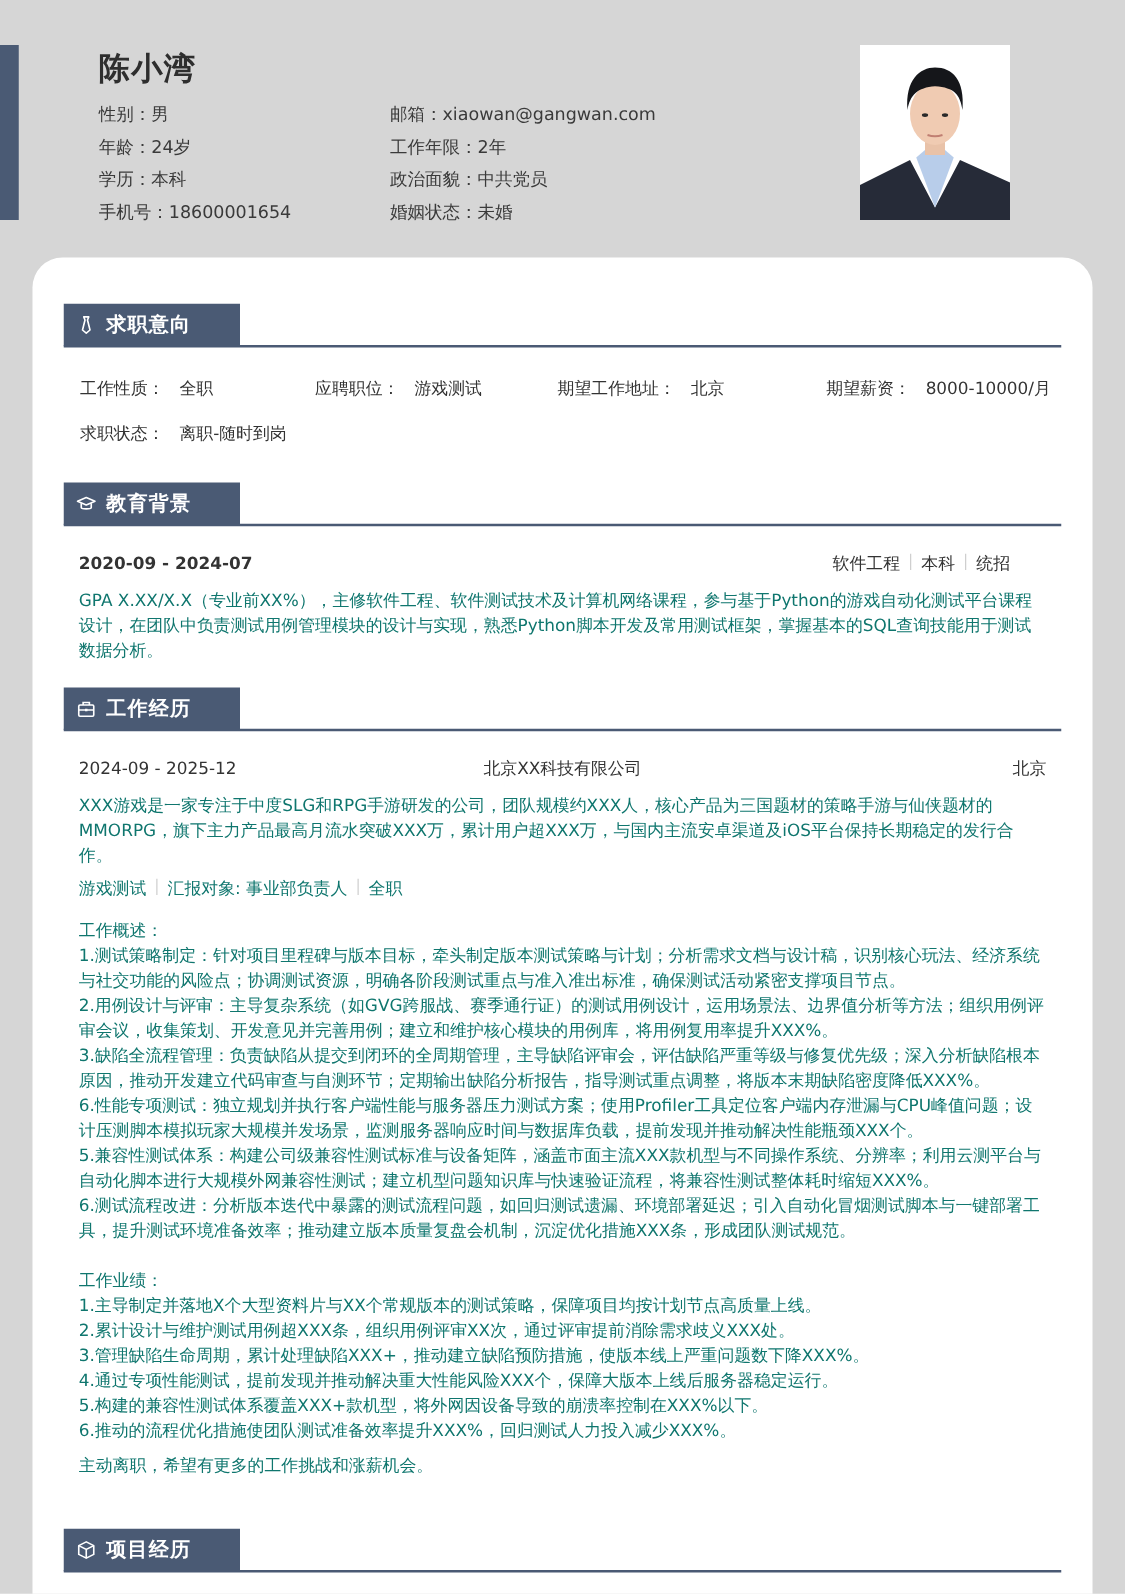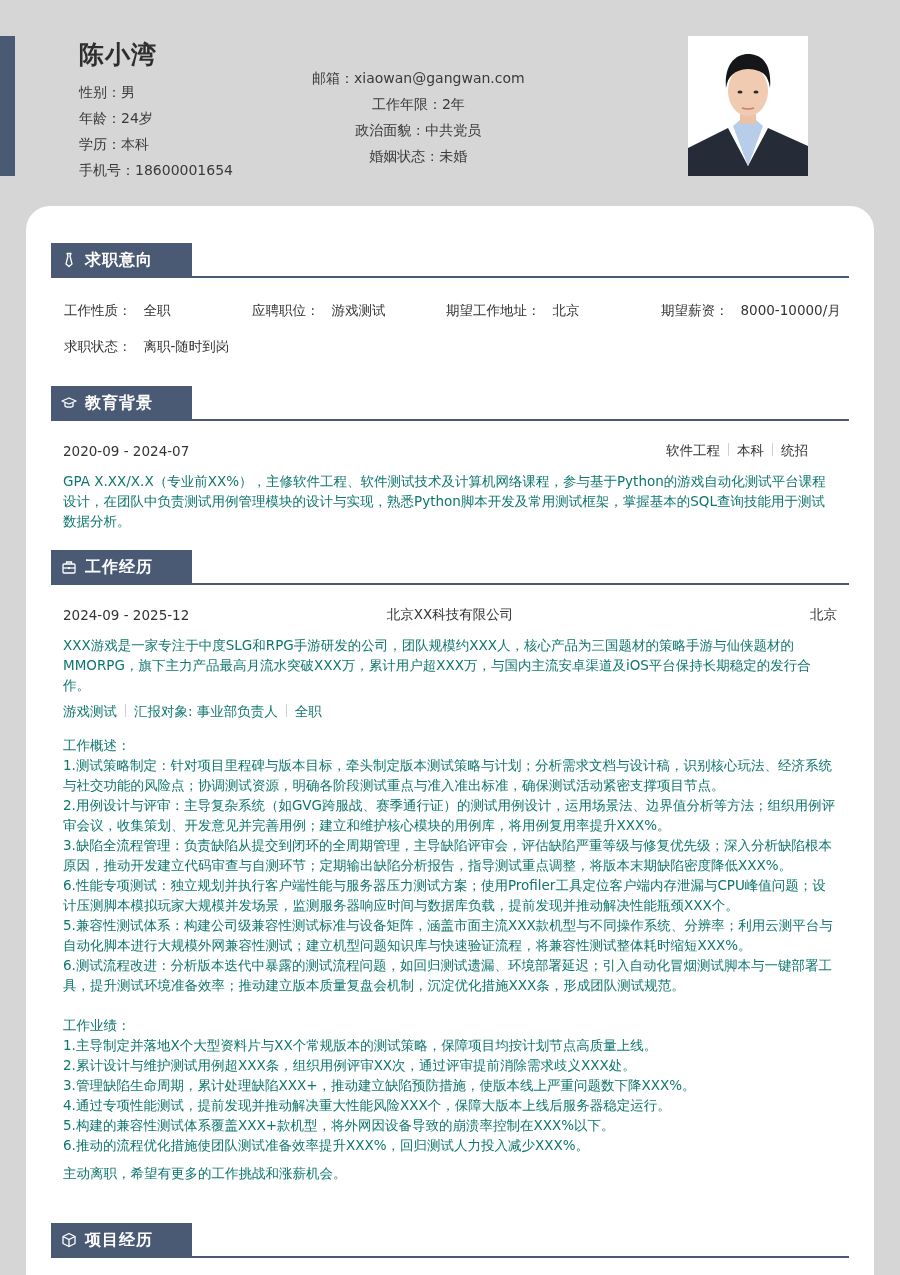--- a/index.html
+++ b/index.html
@@ -8,21 +8,21 @@
     background: #d6d6d6;
     font-family: "DejaVu Sans", "Liberation Sans", sans-serif;
     color: #333;
     position: relative;
   }
   .accent-bar { position: absolute; left: 0; top: 36px; width: 15px; height: 140px; background: #4a5a74; }
   .name { position: absolute; left: 79px; top: 38px; font-size: 25px; font-weight: bold; color: #2e2e2e; letter-spacing: 1px; }
   .info { position: absolute; font-size: 14px; color: #3a3a3a; }
   .info .row { height: 26px; line-height: 26px; white-space: nowrap; }
   .info-left { left: 79px; top: 79px; }
-  .info-right { left: 312px; top: 65px; text-align: center; }
+  .info-right { left: 312px; top: 79px; }
 
   .photo { position: absolute; left: 688px; top: 36px; width: 120px; height: 140px; background: #fff; overflow: hidden; }
 
   .card { position: absolute; left: 26px; top: 206px; width: 848px; height: 1100px; background: #fff; border-radius: 24px; }
 
   .section { position: absolute; left: 51px; width: 798px; }
   .sec-head { position: relative; height: 35px; border-bottom: 2px solid #4a5a74; }
   .sec-title { position: absolute; left: 0; top: 0; height: 34px; width: 141px; background: #4a5a74; color: #fff;
     font-size: 16px; font-weight: bold; display: flex; align-items: center; padding-left: 10px; gap: 8px; letter-spacing: 1px; }
   .sec-title svg { width: 16px; height: 16px; }
@@ -98,21 +98,21 @@
     <div class="sec-title">
       <svg viewBox="0 0 16 16">
           <path d="M1 6 L8 3 L15 6 L8 9 Z" fill="none" stroke="#fff" stroke-width="1.3" stroke-linejoin="round"></path>
           <path d="M4 7.5 V11 C4 12.5 12 12.5 12 11 V7.5" fill="none" stroke="#fff" stroke-width="1.3"></path>
         </svg>
       <span>教育背景</span>
     </div>
   </div>
   <div style="padding:0 12px; margin-top:20px;">
     <div class="line-row">
-      <span style="width:200px;">2020-09 - 2024-07</span>
+      <span style="width:200px;font-weight:bold;">2020-09 - 2024-07</span>
       <span style="width:200px; text-align:center;"><span>软件工程</span><span class="sep"></span><span>本科</span><span class="sep"></span><span>统招</span></span>
     </div>
     <div class="text" style="margin-top:10px;">GPA X.XX/X.X（专业前XX%），主修软件工程、软件测试技术及计算机网络课程，参与基于Python的游戏自动化测试平台课程设计，在团队中负责测试用例管理模块的设计与实现，熟悉Python脚本开发及常用测试框架，掌握基本的SQL查询技能用于测试数据分析。</div>
   </div>
 </div>
 
 <div class="section" style="top:550px;">
   <div class="sec-head">
     <div class="sec-title">
       <svg viewBox="0 0 16 16">

